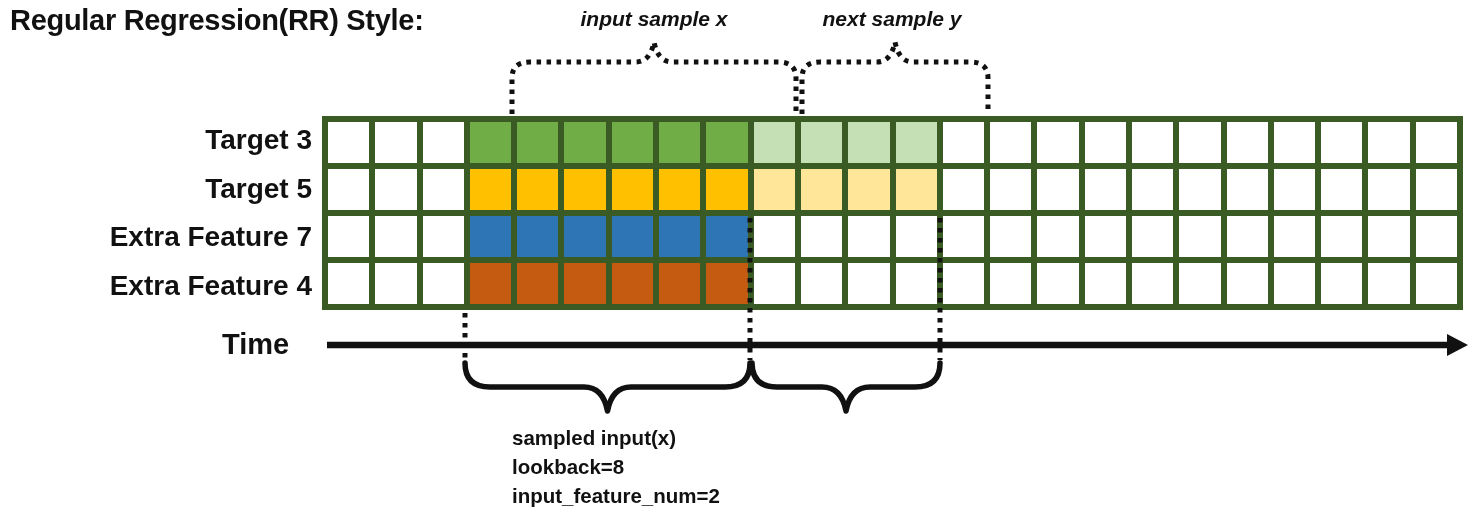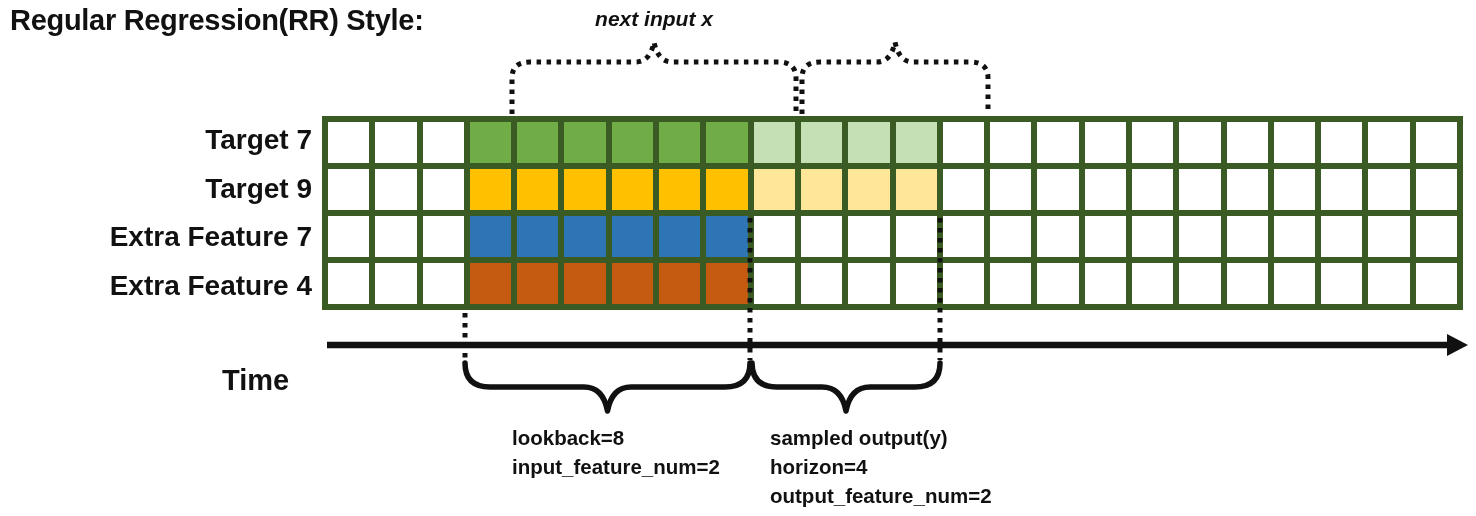--- a/index.html
+++ b/index.html
@@ -27,41 +27,42 @@
   }
   .cell{width:100%;height:100%;}
   .overlay{position:absolute;left:0;top:0;width:1476px;height:516px;pointer-events:none;}
   .ann-label{
     position:absolute;top:7px;transform:translateX(-50%);
     font-size:21px;font-style:italic;font-weight:600;white-space:nowrap;
   }
   .ann-x{left:654px;}
   .ann-y{left:892px;}
   .time-label{
-    position:absolute;left:222px;top:328px;font-size:29px;font-weight:bold;margin-top:36px;
+    position:absolute;left:222px;top:328px;font-size:29px;font-weight:bold;
   }
   .param-block{
     position:absolute;top:423px;font-size:20.5px;font-weight:600;
     line-height:29px;white-space:nowrap;
   }
   .param-input{left:512px;}
   .param-output{left:770px;}
 </style>
 </head>
 <body>
 
 <div class="canvas">
 
   <div class="title">Regular Regression(RR) Style:</div>
 
-  <div class="ann-label ann-x">next input x</div>
+  <div class="ann-label ann-x">input sample x</div>
+  <div class="ann-label ann-y">next sample y</div>
 
   <div class="row-labels">
-    <div class="row-label">Target 7</div>
-    <div class="row-label">Target 9</div>
+    <div class="row-label">Target 3</div>
+    <div class="row-label">Target 5</div>
     <div class="row-label">Extra Feature 7</div>
     <div class="row-label">Extra Feature 4</div>
   </div>
 
   <div class="grid" style="background: rgb(58, 91, 35);">
       <div class="cell" style="background: rgb(255, 255, 255);"></div>
       <div class="cell" style="background: rgb(255, 255, 255);"></div>
       <div class="cell" style="background: rgb(255, 255, 255);"></div>
       <div class="cell" style="background: rgb(112, 173, 71);"></div>
       <div class="cell" style="background: rgb(112, 173, 71);"></div>
@@ -172,23 +173,19 @@
     <polygon points="1447,334 1468,345 1447,356" fill="#111"></polygon>
 
     <path d="M 465 363 Q 465 387 490 387 L 584 387 Q 603 387 607.5 411 Q 612 387 631 387 L 725 387 Q 750 387 750 363" fill="none" stroke="#111" stroke-width="5.5" stroke-linecap="round" stroke-linejoin="round"></path>
 
     <path d="M 752 363 Q 752 387 777 387 L 822 387 Q 841.5 387 846 411 Q 850.5 387 870 387 L 915 387 Q 940 387 940 363" fill="none" stroke="#111" stroke-width="5.5" stroke-linecap="round" stroke-linejoin="round"></path>
   </svg>
 
   <div class="time-label">Time</div>
 
   <div class="param-block param-input">
+    <div>sampled input(x)</div>
     <div>lookback=8</div>
     <div>input_feature_num=2</div>
   </div>
 
-  <div class="param-block param-output">
-    <div>sampled output(y)</div>
-    <div>horizon=4</div>
-    <div>output_feature_num=2</div>
-  </div>
 
 </div>
 
 </body></html>

